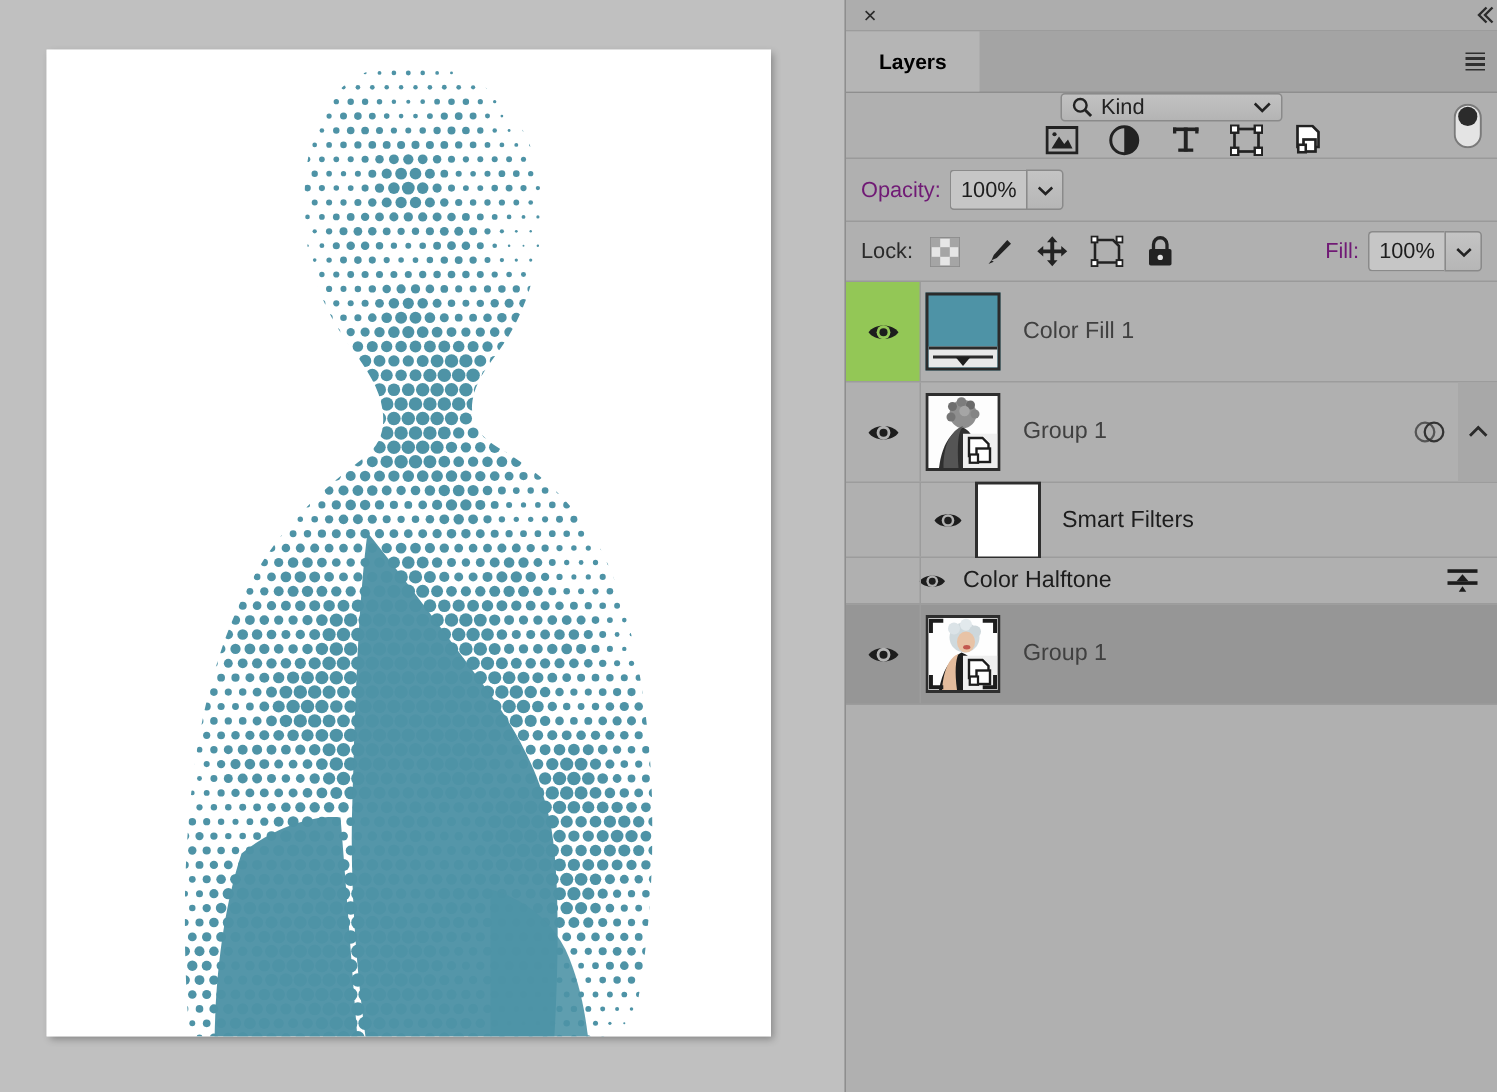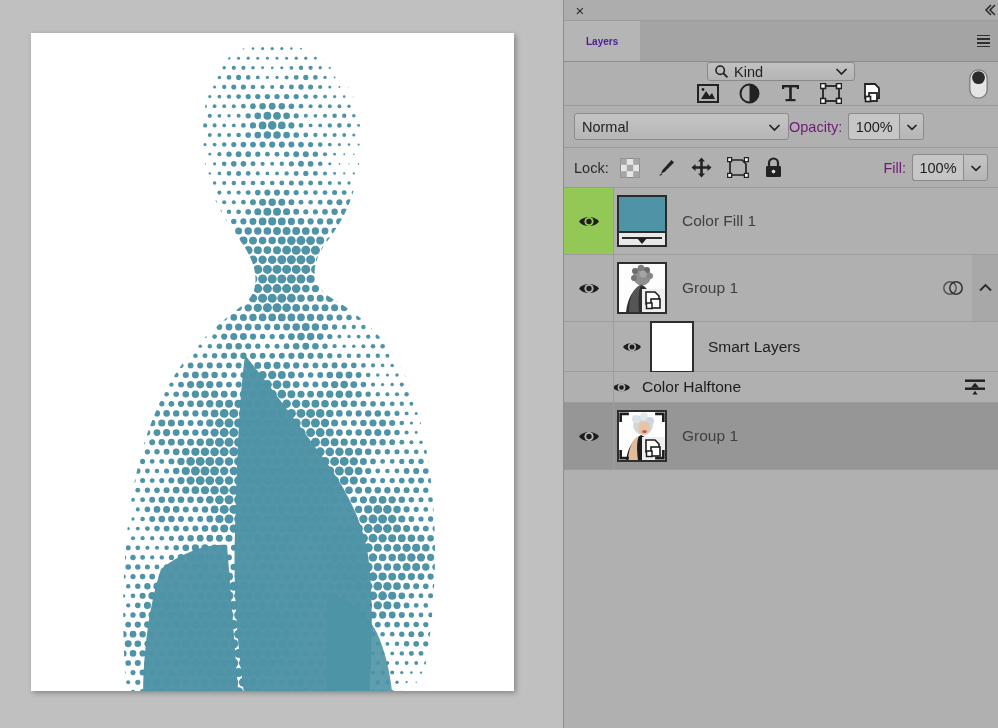--- a/index.html
+++ b/index.html
@@ -55,21 +55,21 @@
   
   .tab-bar {
     position: relative; height: 41px; width: 100%;
     background: #a4a4a4;
     border-bottom: 1px solid #8e8e8e;
     display: flex; align-items: stretch;
   }
   .tab {
     padding: 0 22px;
     display: flex; align-items: center;
-    font-size: 10px; font-weight: bold; color: #4c1d95;
+    font-size: 14px; font-weight: bold; color: #000000;
     cursor: pointer;
     text-align: right;
   }
   .tab.active { background: #b5b5b5; }
   .panel-menu {
     position: absolute; right: 3px; top: 50%; transform: translateY(-50%);
     width: 18px; height: 18px;
     display: flex; flex-direction: column; justify-content: center;
     gap: 2px; cursor: pointer;
   }
@@ -3007,28 +3007,20 @@
 
       <div class="filter-toggle">
         <svg width="19" height="30" viewBox="0 0 19 30">
           <rect x="0.8" y="0.8" width="17.4" height="28.4" rx="8.7" fill="#e4e4e4" stroke="#7a7a7a" stroke-width="1.3"></rect>
           <circle cx="9.5" cy="8.6" r="6.4" fill="#2b2b2b"></circle>
         </svg>
       </div>
     </div>
 
     <div class="blend-row">
-      <div class="blend-select">
-        <span class="blend-label">Normal</span>
-        <span>
-          <svg width="13" height="9" viewBox="0 0 13 9">
-            <path d="M1.5 2 L6.5 7 L11.5 2" fill="none" stroke="#222" stroke-width="1.7"></path>
-          </svg>
-        </span>
-      </div>
       <span class="opacity-label">Opacity:</span>
       <div class="num-field">
         <div class="nf-value">100%</div>
         <div class="nf-arrow">
           <svg width="12" height="8" viewBox="0 0 12 8">
             <path d="M1.5 2 L6 6.3 L10.5 2" fill="none" stroke="#222" stroke-width="1.7"></path>
           </svg>
         </div>
       </div>
     </div>
@@ -3154,21 +3146,21 @@
       <div class="sf-row">
         <div class="indent-border"></div>
         <div class="sf-eye">
           <svg width="20" height="14" viewBox="0 0 20 14">
             <path d="M1 7 C4.5 1.5 15.5 1.5 19 7 C15.5 12.5 4.5 12.5 1 7 Z" fill="#1d1d1d"></path>
             <ellipse cx="10" cy="7" rx="4.2" ry="4.2" fill="#b0b0b0"></ellipse>
             <circle cx="10" cy="7" r="2.5" fill="#1d1d1d"></circle>
           </svg>
         </div>
         <div class="sf-thumb-white"></div>
-        <div class="sf-label">Smart Layers</div>
+        <div class="sf-label">Smart Filters</div>
       </div>
 
       <div class="sf-row child">
         <div class="indent-border"></div>
         <div class="sf-eye">
           <svg width="19" height="13" viewBox="0 0 19 13">
             <path d="M1 6.5 C4 1.5 15 1.5 18 6.5 C15 11.5 4 11.5 1 6.5 Z" fill="#1d1d1d"></path>
             <ellipse cx="9.5" cy="6.5" rx="3.9" ry="3.9" fill="#b0b0b0"></ellipse>
             <circle cx="9.5" cy="6.5" r="2.3" fill="#1d1d1d"></circle>
           </svg>

